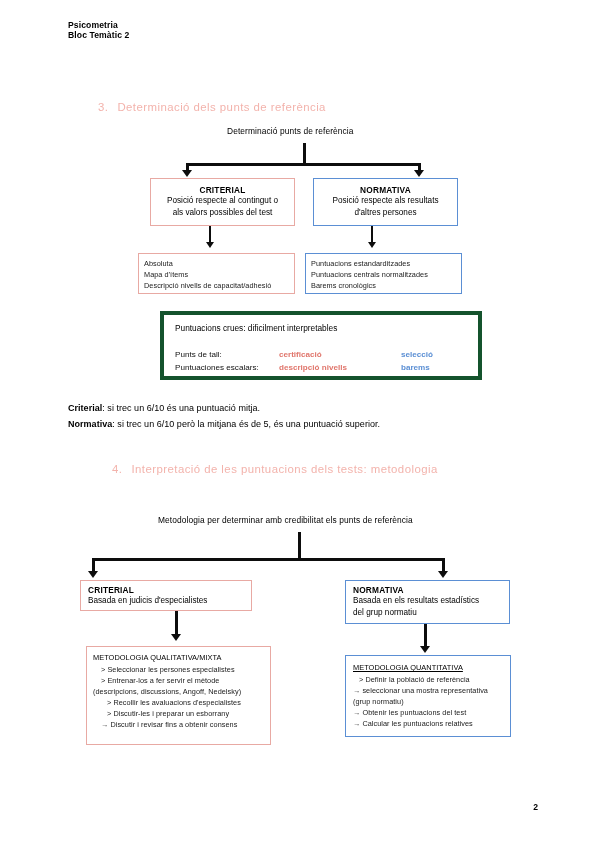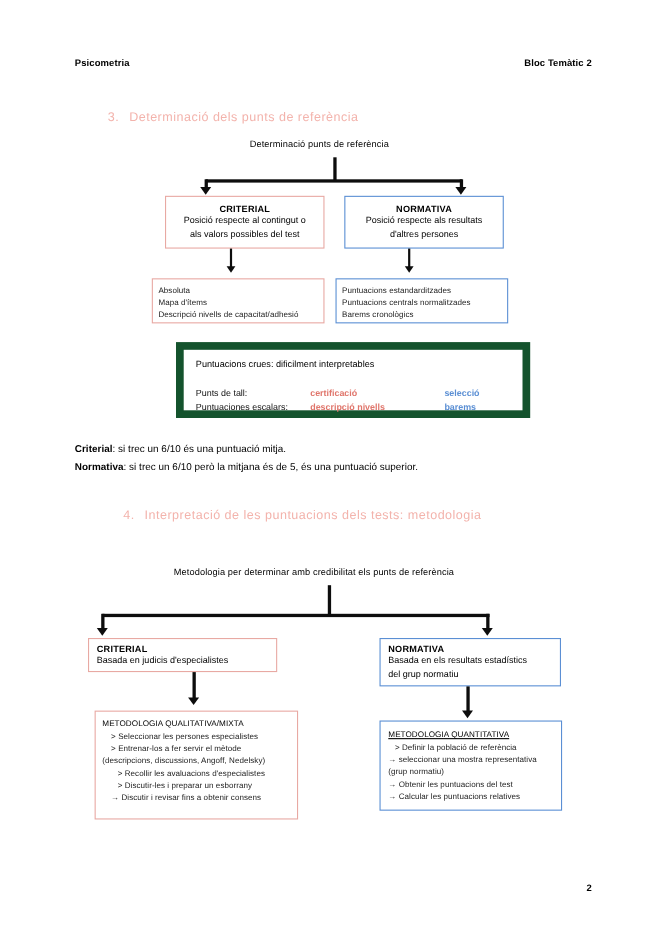--- a/index.html
+++ b/index.html
@@ -17,29 +17,30 @@
   }
   .page {
     position: absolute;
     inset: 0;
     padding: 0;
   }
 
   
   .doc-header {
     position: absolute;
-    top: 52px;
+    top: 20px;
     left: 68px;
     right: 62px;
     display: flex;
     justify-content: space-between;
-    align-items: center;
+    align-items: flex-start;
     font-size: 8.6px;
     font-weight: bold;
     letter-spacing: .1px;
+    flex-direction: column;
   }
 
   
   .intro {
     position: absolute;
     top: 66px;
     left: 68px;
     width: 466px;
     font-size: 9.1px;
     font-weight: bold;
@@ -120,21 +121,21 @@
   }
   .list-head.underline { text-decoration: underline; }
 
   
   #summary-panel {
     position: absolute;
     left: 160px;
     top: 311px;
     width: 322px;
     height: 69px;
-    border: 7px solid #14532d;
+    border: 4px solid #14532d;
     box-sizing: border-box;
     background: #fff;
   }
   #summary-panel .sp-top {
     position: absolute;
     left: 11px; top: 8px;
     font-size: 8.3px;
   }
   .sp-grid {
     position: absolute;

